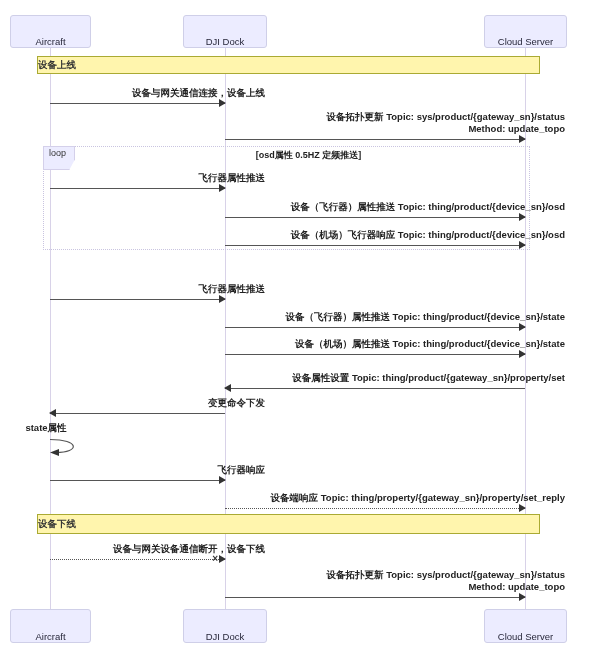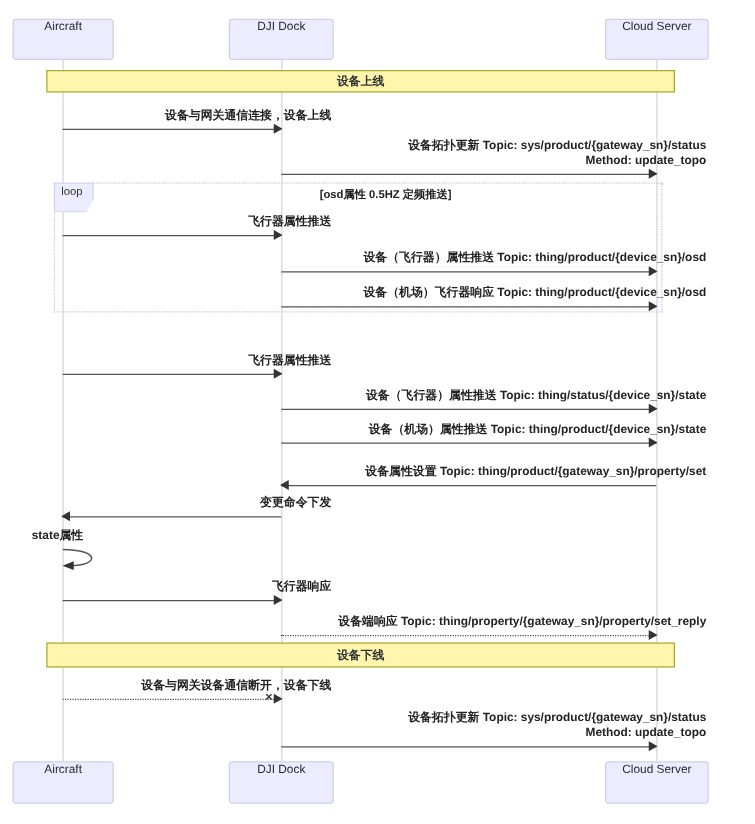--- a/index.html
+++ b/index.html
@@ -3,26 +3,26 @@
 <meta charset="utf-8">
 <style>
   html,body{margin:0;padding:0;background:#ffffff;}
   .diagram{
     position:relative;width:604px;height:659px;background:#ffffff;overflow:hidden;
     font-family:"Liberation Sans","DejaVu Sans",sans-serif;color:#333;
   }
   .lifeline{position:absolute;width:1px;background:#d8d2e8;top:48px;height:561px;}
   .actor-box{
     position:absolute;height:33px;background:#ECECFF;border:1px solid #cfcfe8;border-radius:3px;
-    display:flex;align-items:flex-start;justify-content:center;font-size:9.5px;color:#27273a;
+    display:flex;align-items:flex-end;justify-content:center;font-size:9.5px;color:#27273a;
     box-sizing:border-box;
   }
   .banner{
     position:absolute;left:37px;width:503px;background:#FFF5AD;border:1px solid #AAAA33;
-    display:flex;align-items:center;justify-content:center;font-size:9.5px;font-weight:600;
+    display:flex;align-items:center;justify-content:flex-start;font-size:9.5px;font-weight:600;
     color:#333;box-sizing:border-box;
   }
   .fragment{
     position:absolute;left:43px;width:487px;border:1px dotted #c9c4e0;box-sizing:border-box;
   }
   .frag-label{
     position:absolute;top:-1px;left:-1px;height:24px;padding:0 8px 0 5px;background:#ECECFF;
     border:1px solid #d4d0ea;font-size:9px;color:#333;line-height:13px;box-sizing:border-box;
     clip-path:polygon(0 0,100% 0,100% 55%,82% 100%,0 100%);
   }
@@ -107,21 +107,21 @@
   </div>
 
 
   <div class="msg" style="left:50px;top:299px;width:175px;">
     <div class="label">飞行器属性推送</div>
     <div class="line"></div>
     <div class="arr arr-r"></div>
   </div>
 
   <div class="msg" style="left:225px;top:327px;width:300px;">
-    <div class="label">设备（飞行器）属性推送 Topic: thing/status/{device_sn}/state</div>
+    <div class="label">设备（飞行器）属性推送 Topic: thing/product/{device_sn}/state</div>
     <div class="line"></div>
     <div class="arr arr-r"></div>
   </div>
 
   <div class="msg" style="left:225px;top:354px;width:300px;">
     <div class="label">设备（机场）属性推送 Topic: thing/product/{device_sn}/state</div>
     <div class="line"></div>
     <div class="arr arr-r"></div>
   </div>
 

